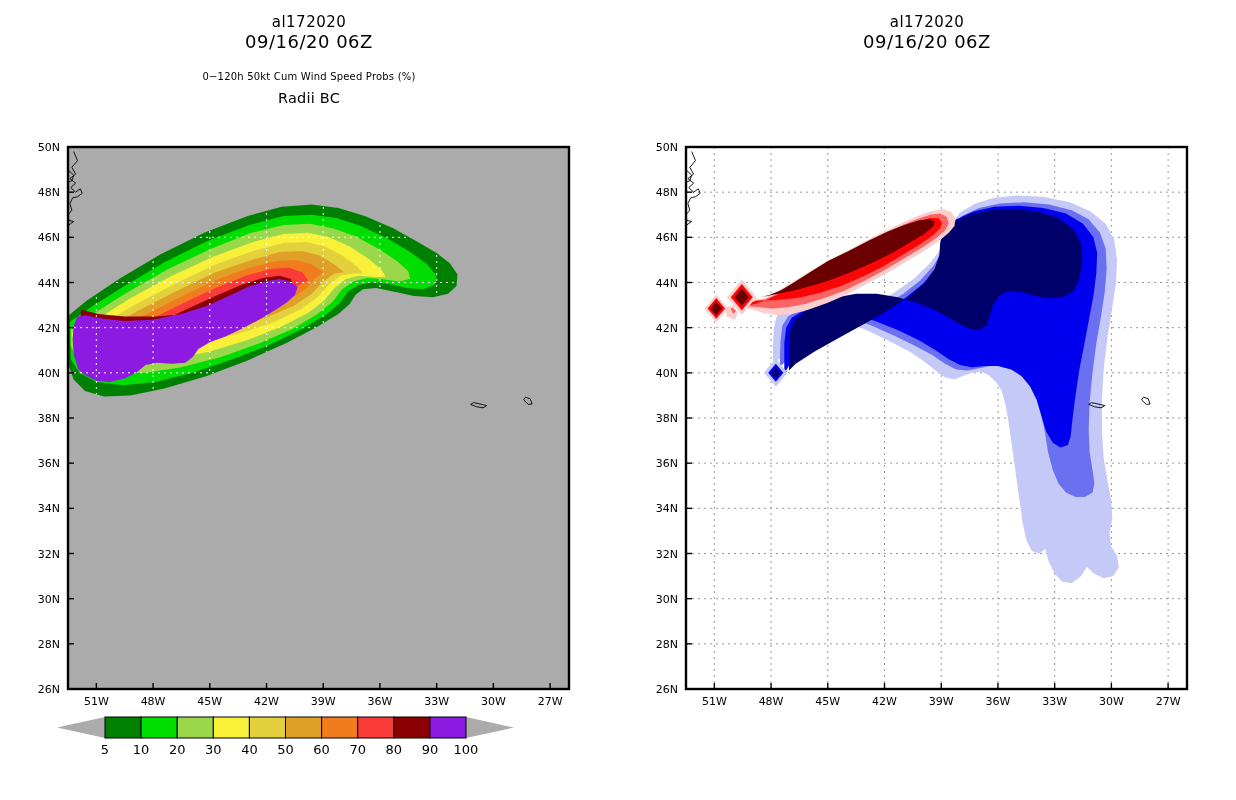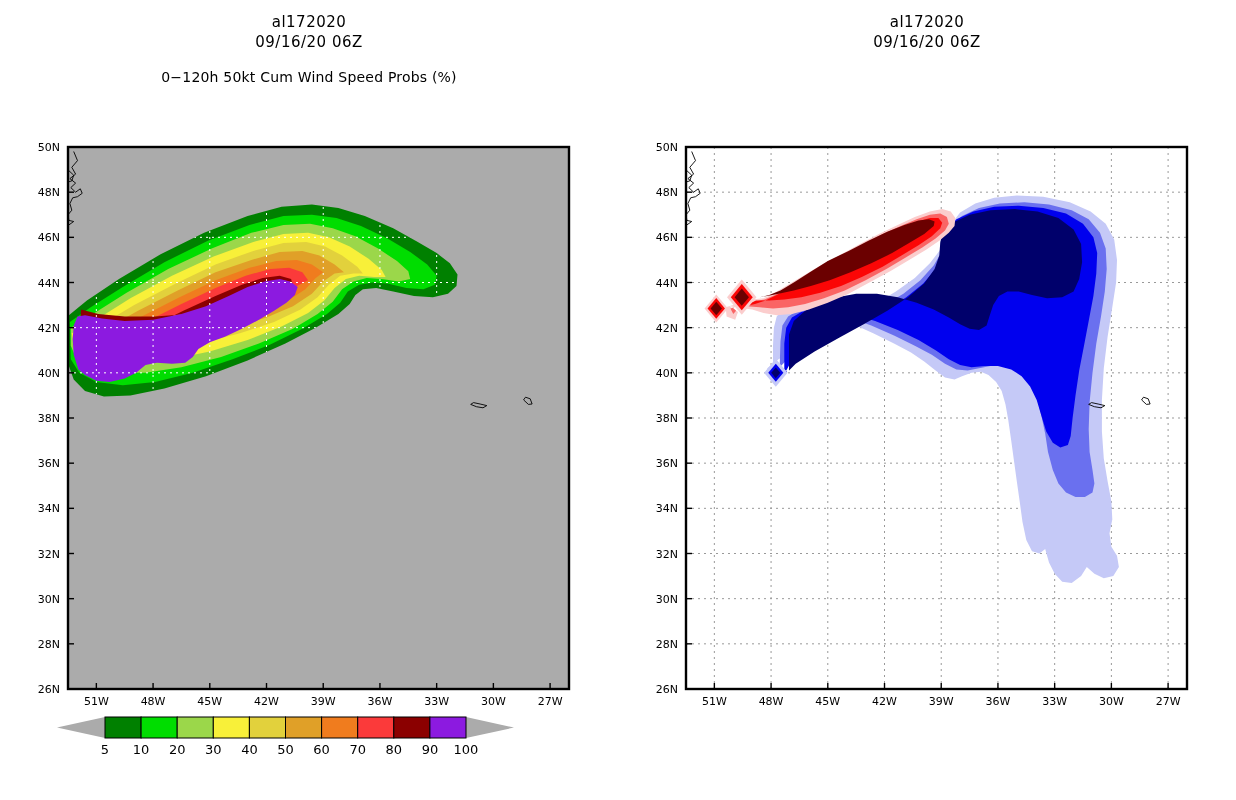--- a/index.html
+++ b/index.html
@@ -31,26 +31,26 @@
     text-align: center;
     color: #000;
   }
   .title-storm {
     font-size: 15px;
     line-height: 20px;
     margin-top: 12px;
     letter-spacing: 0.5px;
   }
   .title-date {
-    font-size: 15px;
+    font-size: 18px;
     line-height: 20px;
     letter-spacing: 0.5px;
   }
   .title-main {
-    font-size: 14px;
+    font-size: 10px;
     line-height: 22px;
     margin-top: 14px;
     letter-spacing: 0.2px;
   }
   .title-sub {
     font-size: 14.5px;
     line-height: 20px;
     letter-spacing: 0.2px;
   }
 
@@ -75,20 +75,21 @@
   }
 </style>
 </head>
 <body>
 
 <div class="panel" id="panel-left">
   <div class="titles">
     <div class="title-storm">al172020</div>
     <div class="title-date">09/16/20 06Z</div>
     <div class="title-main">0−120h 50kt Cum Wind Speed Probs (%)</div>
+    <div class="title-sub">Radii BC</div>
   </div>
   <div class="plotwrap">
     <svg width="618" height="800" id="svg-left">
         <defs>
           <clipPath id="svg-left-clip">
             <rect x="68" y="147" width="501" height="542"></rect>
           </clipPath>
           <clipPath id="svg-left-fillclip">
             <polygon points="68.9,315.2 86.9,300.6 119.0,279.1 160.6,254.3 204.1,232.8 247.6,215.9 281.6,206.8 311.9,204.6 338.4,208.0 364.8,215.9 393.2,228.3 417.8,241.9 436.7,253.1 449.9,263.3 457.5,274.6 456.5,285.9 448.0,293.8 432.9,297.2 414.0,296.1 393.2,291.5 376.2,288.1 362.9,289.3 355.4,294.9 349.7,304.0 338.4,314.1 315.7,327.7 285.4,343.5 247.6,360.4 206.0,376.2 164.4,388.6 130.4,395.4 103.9,396.5 85.0,390.9 73.7,379.6 68.9,366.1"></polygon>
             <polygon points="69.9,322.0 90.7,307.3 122.8,287.0 164.4,262.2 207.9,240.7 249.5,224.9 283.5,215.9 311.9,214.8 336.5,218.1 361.0,226.0 387.5,238.5 410.2,252.0 427.2,264.4 436.7,275.7 434.8,284.8 423.4,289.3 406.4,288.1 387.5,283.6 372.4,282.5 359.1,284.8 347.8,291.5 340.2,302.8 327.0,314.1 302.4,328.8 270.3,344.6 232.5,359.3 192.8,372.8 155.0,381.9 122.8,385.3 96.4,381.9 79.3,372.8 70.8,359.3"></polygon>

